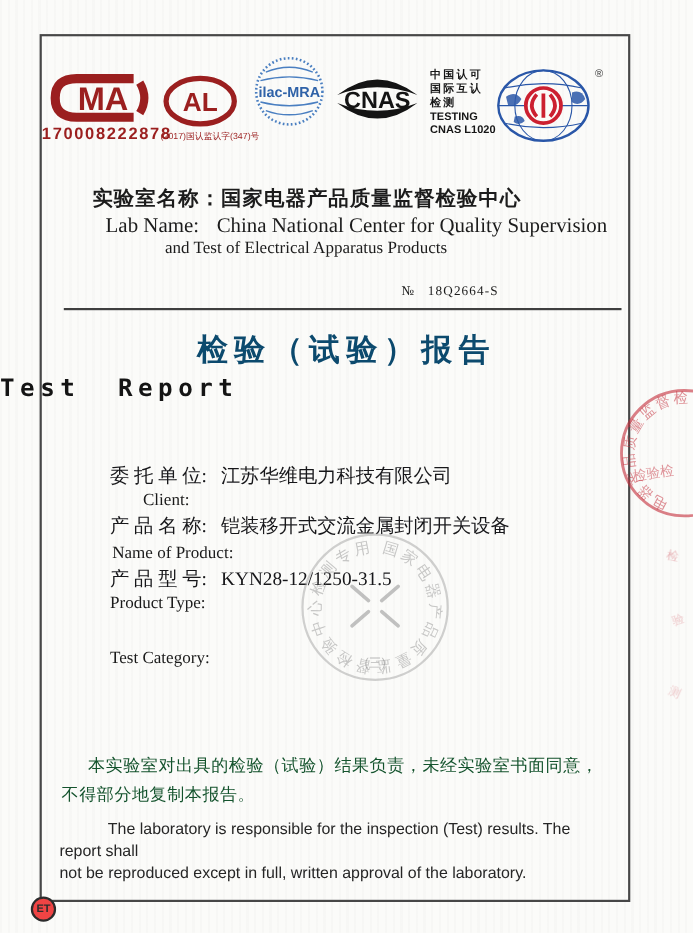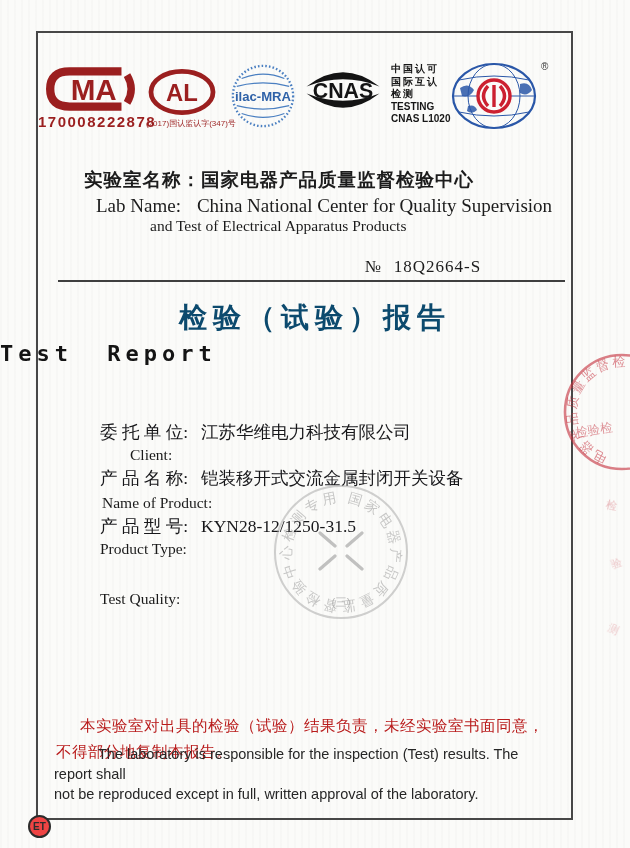--- a/index.html
+++ b/index.html
@@ -30,21 +30,21 @@
   
   .lab-zh { position:absolute; left:84px; top:167px; font-size:18.5px; font-weight:700;
     letter-spacing:1px; font-family:Liberation Serif, serif; }
   .lab-en1 { position:absolute; left:96px; top:195px; font-size:19px;
     font-family:"Liberation Serif", serif; }
   .lab-en1 .gap { display:inline-block; width:16px; }
   .lab-en2 { position:absolute; left:150px; top:217px; font-size:15.5px;
     font-family:"Liberation Serif", serif; }
 
   
-  .report-no { position:absolute; left:365px; top:257px; font-size:17px;
+  .report-no { position:absolute; left:365px; top:257px; font-size:12px;
     font-family:"Liberation Serif", serif; letter-spacing:.5px; }
   .report-no .num { margin-left:12px; letter-spacing:1px; }
   .rule { position:absolute; left:58px; top:280px; width:507px; height:2px; background:#3f3f3f; }
 
   
   .title-zh { position:absolute; left:0; top:299px; width:100%; text-align:center;
     font-size:28px; font-weight:700; letter-spacing:6px;
     font-family:"DejaVu Sans", sans-serif; color:#0c4a6e; }
   .title-en { position:absolute; left:0; top:341px; width:100%; text-align:left;
     font-size:22px; font-weight:700; letter-spacing:5px; word-spacing:16px;
@@ -61,23 +61,23 @@
   .y4 { top:94px; } .y5 { top:120px; left:0; }
   .y6 { top:146px; } .y7 { top:170px; left:0; }
 
   
   .stamp-gray { position:absolute; left:268px; top:482px; filter:blur(.4px); }
   .stamp-red  { position:absolute; left:552px; top:345px; }
   .edge-mark { position:absolute; color:#c5323f; font-size:11px; filter:blur(.7px);
     font-family:"Liberation Serif", serif; }
 
   
-  .disc-zh { position:absolute; left:56px; top:713px; width:492px;
+  .disc-zh { position:absolute; left:56px; top:684px; width:492px;
     font-family:"Liberation Serif", serif; font-size:15.5px; line-height:26px;
-    letter-spacing:.5px; color:#b91c1c; }
+    letter-spacing:.5px; color:#14532d; }
   .disc-zh .l1 { text-indent:24px; }
   .disc-en { position:absolute; left:54px; top:744px; width:500px;
     font-family:"Liberation Sans", sans-serif; font-size:14.5px; line-height:20px; color:#262626; }
   .disc-en .l1 { text-indent:44px; }
 
   
   .corner-mark { position:absolute; left:28px; top:815px; width:23px; height:23px;
     border:2px solid #2c2c2c; border-radius:50%; background:#ef4444;
     font-size:10px; font-weight:700; color:#2c2c2c;
     display:flex; align-items:center; justify-content:center; letter-spacing:0; }
@@ -99,21 +99,21 @@
 <div class="cma-number">170008222878</div>
 
 <div class="abs" style="left:147px; top:68px;">
   <svg width="70" height="48" viewBox="0 0 88 60">
     <ellipse cx="44" cy="30" rx="39" ry="26" fill="none" stroke="#9b1f1f" stroke-width="6"></ellipse>
     <text x="44" y="41" text-anchor="middle" font-size="30" font-weight="900" fill="#9b1f1f">AL</text>
   </svg>
 </div>
 <div class="al-caption">(2017)国认监认字(347)号</div>
 
-<div class="abs" style="left:229px; top:62px;">
+<div class="abs" style="left:229px; top:49px;">
   <svg width="68" height="68" viewBox="0 0 70 70">
     <circle cx="35" cy="35" r="31" fill="none" stroke="#4a7fc1" stroke-width="2.4" stroke-dasharray="1.6 2.2"></circle>
     <path d="M13 17 Q35 8 57 17" fill="none" stroke="#4a7fc1" stroke-width="1.3"></path>
     <path d="M8 25 Q35 18 62 25" fill="none" stroke="#4a7fc1" stroke-width="1.3"></path>
     <path d="M8 45 Q35 52 62 45" fill="none" stroke="#4a7fc1" stroke-width="1.3"></path>
     <path d="M13 53 Q35 61 57 53" fill="none" stroke="#4a7fc1" stroke-width="1.3"></path>
     <text x="35" y="40" text-anchor="middle" font-size="13.5" font-weight="800" fill="#2f62a8">ilac-MRA</text>
   </svg>
 </div>
 
@@ -174,21 +174,21 @@
   <div class="f-line f-zh y2">
     <span>产 品 名 称:</span><span class="val">铠装移开式交流金属封闭开关设备</span>
   </div>
   <div class="f-line f-en y3">Name of Product:</div>
 
   <div class="f-line f-zh y4">
     <span>产 品 型 号:</span><span class="val">KYN28-12/1250-31.5</span>
   </div>
   <div class="f-line f-en y5">Product Type:</div>
 
-  <div class="f-line f-en y7">Test Quality:</div>
+  <div class="f-line f-en y7">Test Category:</div>
 </div>
 
 <div class="stamp-gray">
   <svg width="146" height="142" viewBox="0 0 146 142">
     <defs>
       <path id="grayRing" d="M73 20 a50 50 0 1 1 -0.01 0"></path>
     </defs>
     <circle cx="73" cy="70" r="66" fill="none" stroke="#9a9a9a" stroke-width="2" opacity=".45"></circle>
     <text font-size="14" letter-spacing="3" fill="#8f8f8f" opacity=".48">
       <textPath href="#grayRing" startOffset="2%">国家电器产品质量监督检验中心检测专用章</textPath>

